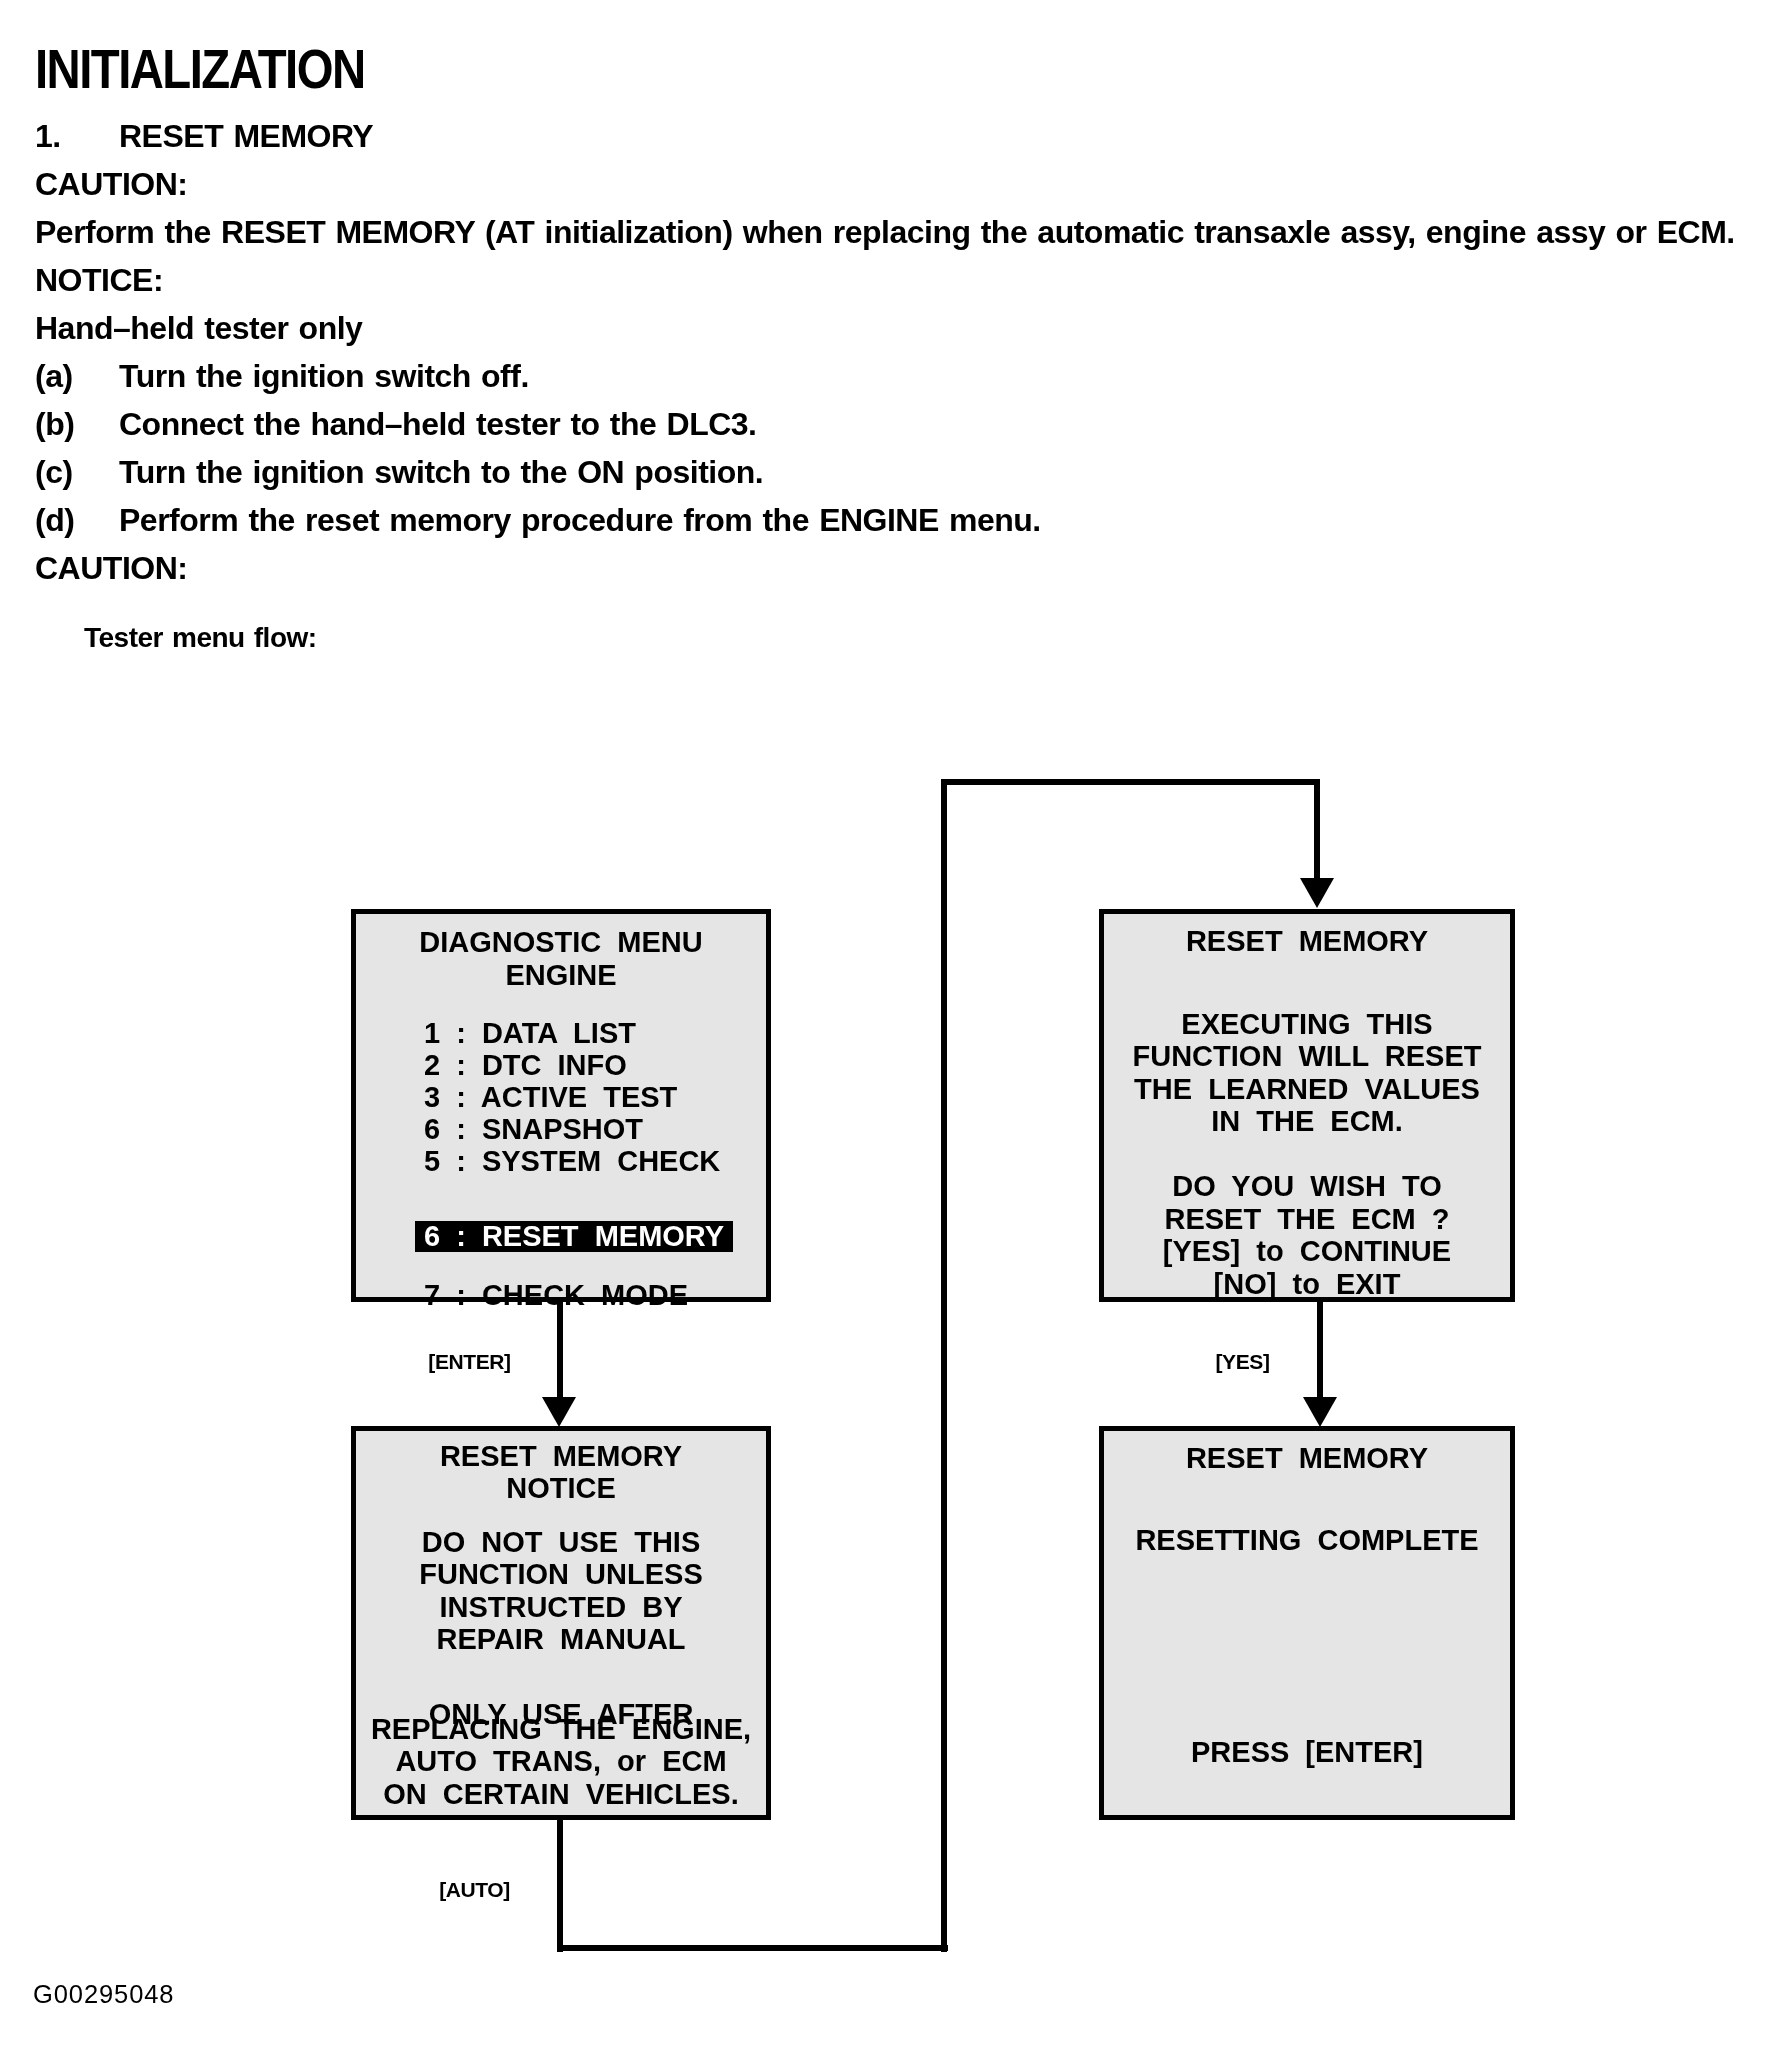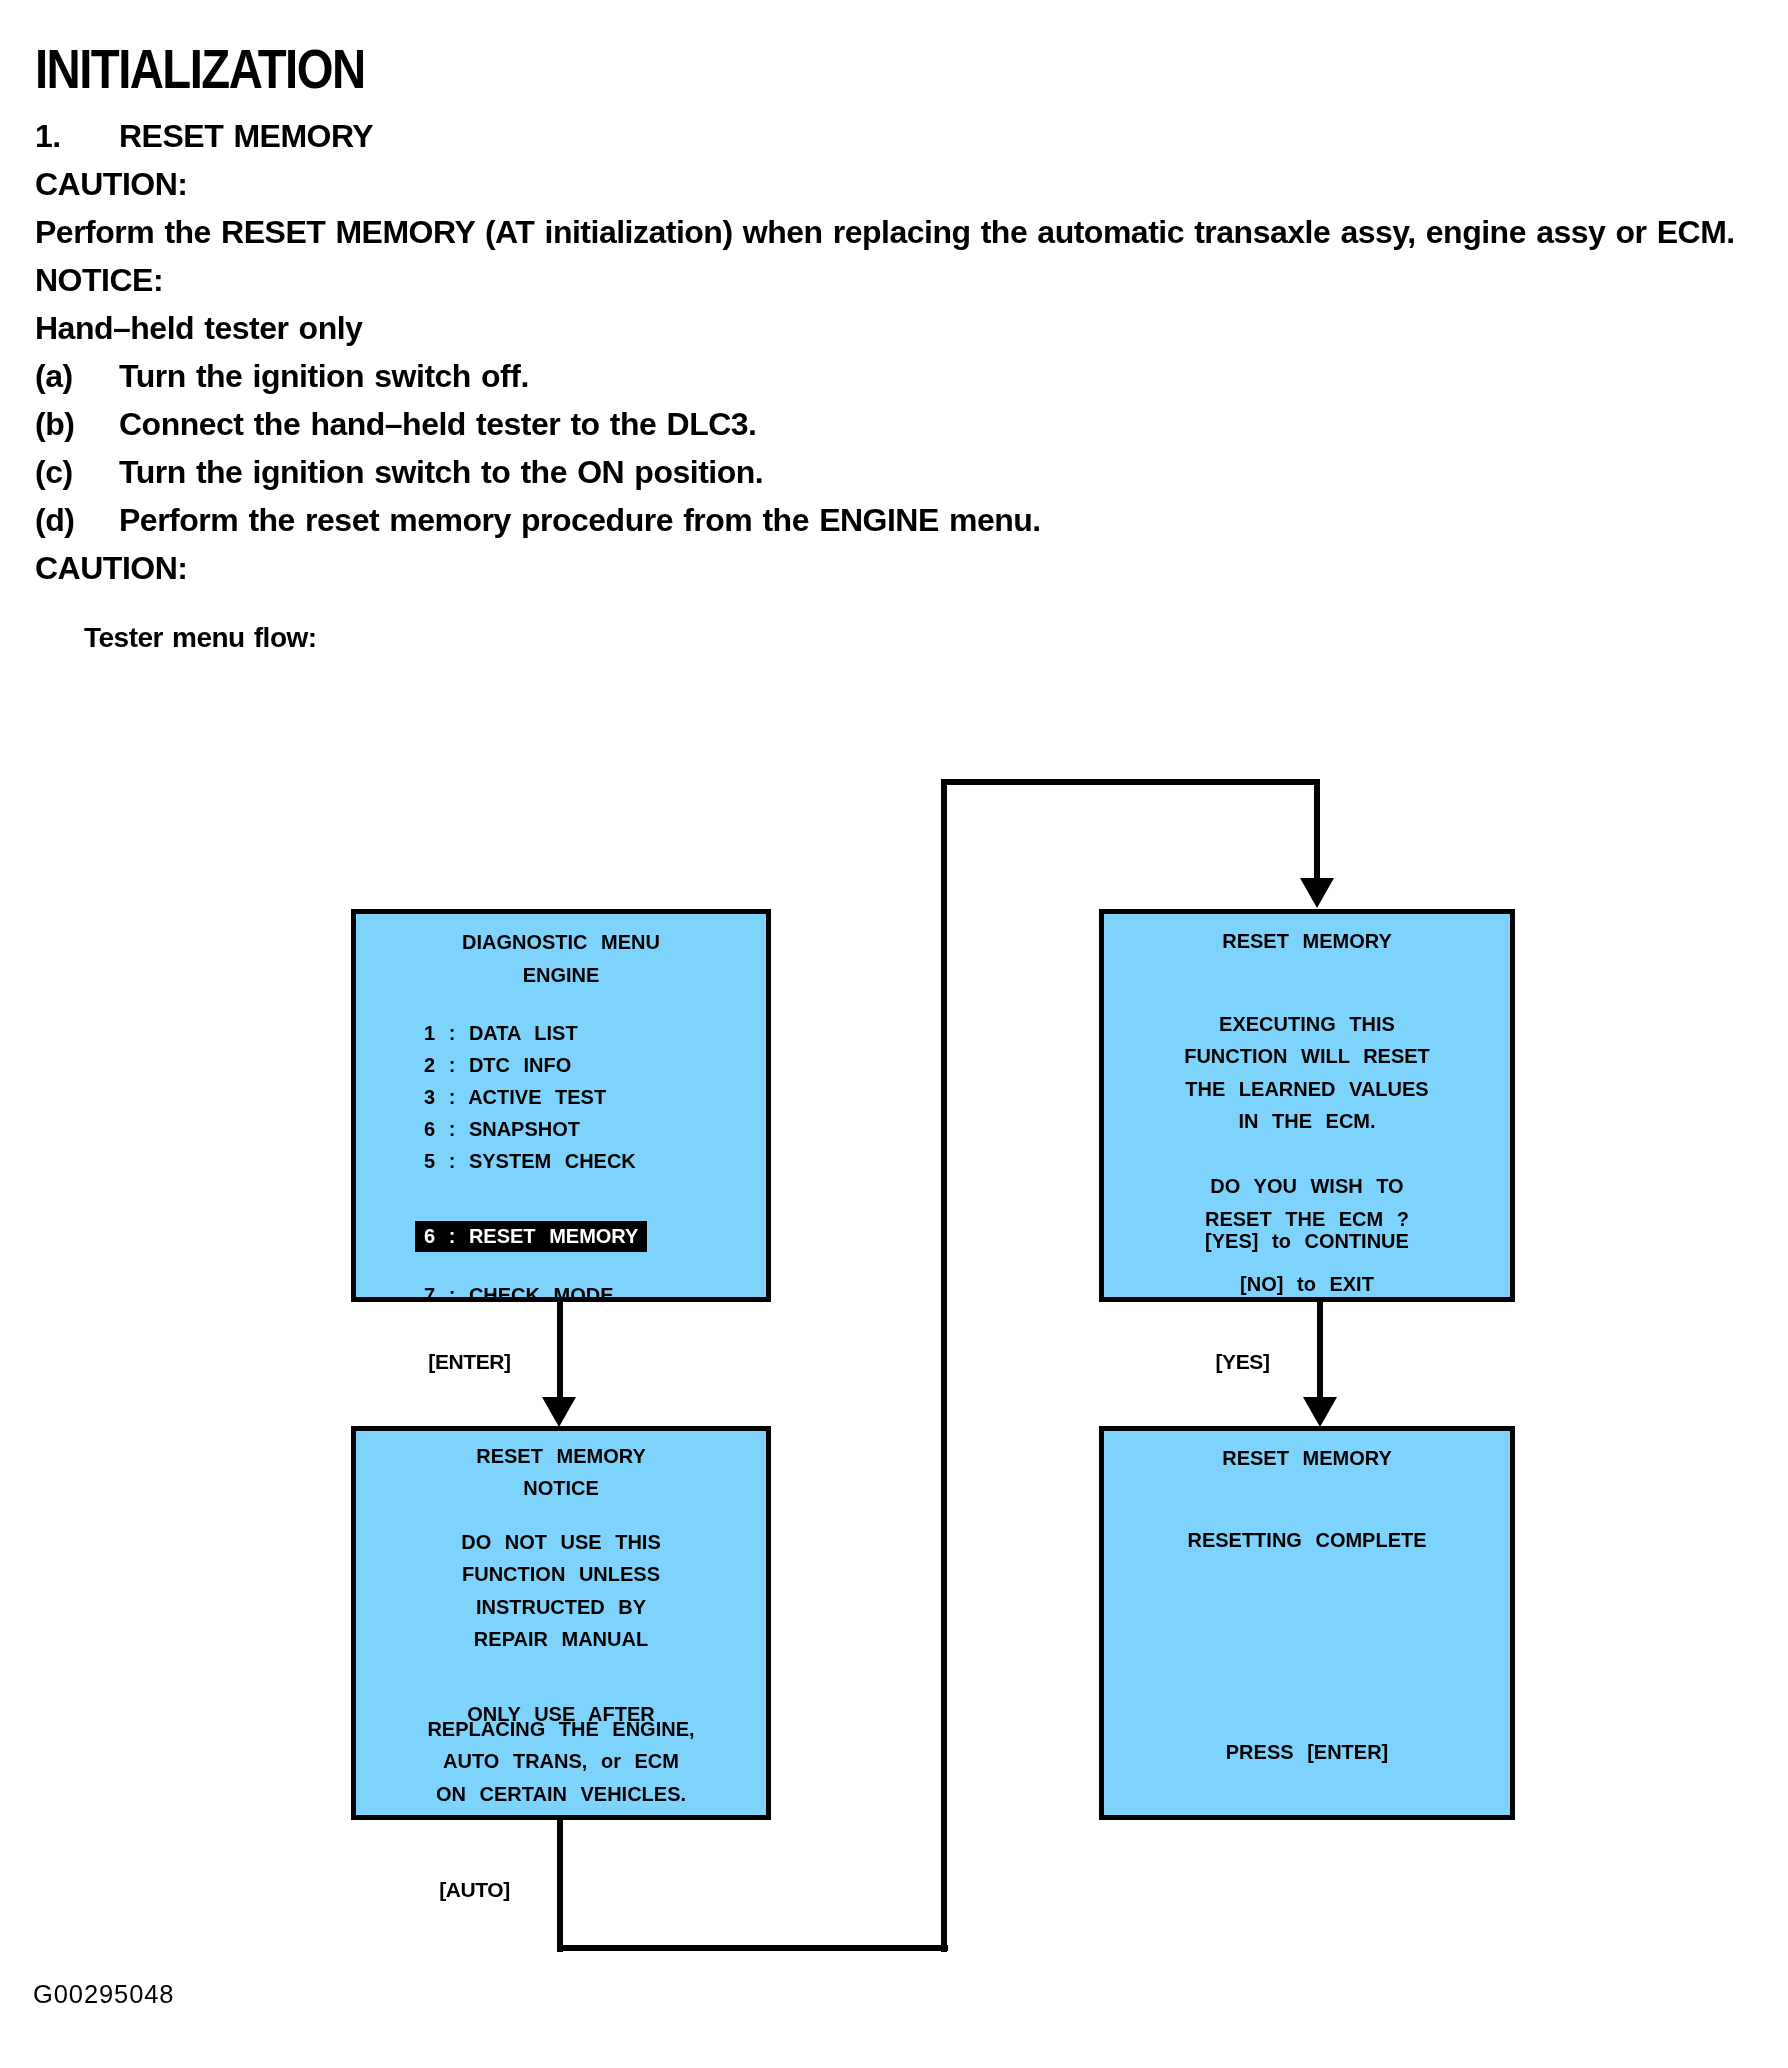--- a/index.html
+++ b/index.html
@@ -21,22 +21,22 @@
     letter-spacing:-1.8px;transform:scaleX(0.86);transform-origin:left top;
     white-space:nowrap;
   }
   .trow{display:flex;line-height:48px;font-size:32px;}
   .tcol{width:84px;flex:0 0 84px;}
   .tpar{margin:0;line-height:48px;font-size:32px;}
   .flow-label{margin:26px 0 0 49px;font-size:28px;line-height:39px;}
   
   .box{
     position:absolute;box-sizing:border-box;
-    border:5.3px solid #000;background:#7dd3fc;
-    font-weight:bold;font-size:20px;word-spacing:8px;
+    border:5.3px solid #000;background:#e5e5e5;
+    font-weight:bold;font-size:29px;word-spacing:8px;
     text-align:center;letter-spacing:0;
   }
   .bline{position:absolute;left:0;right:0;line-height:32px;}
   .menu{position:absolute;left:68px;top:103px;text-align:left;}
   .mi{line-height:32px;white-space:nowrap;}
   .mi-gap{margin-top:27px;}
   .hl{background:#000;color:#fff;padding:0.9px 8.8px;margin-left:-8.8px;line-height:29px;display:inline-block;margin-top:44px;}
   .cv,.ch{position:absolute;background:#000;}
   .arrow-down{
     position:absolute;width:0;height:0;
@@ -124,21 +124,21 @@
   </div>
 
   <div class="box" style="left:1099px;top:909px;width:416px;height:393px;">
     <div class="bline" style="top:10.5px;">RESET MEMORY</div>
     <div class="bline" style="top:94px;">EXECUTING THIS</div>
     <div class="bline" style="top:126px;">FUNCTION WILL RESET</div>
     <div class="bline" style="top:159px;">THE LEARNED VALUES</div>
     <div class="bline" style="top:191px;">IN THE ECM.</div>
     <div class="bline" style="top:256px;">DO YOU WISH TO</div>
     <div class="bline" style="top:289px;">RESET THE ECM ?</div>
-    <div class="bline" style="top:311px;">[YES] to CONTINUE</div>
+    <div class="bline" style="top:321px;">[YES] to CONTINUE</div>
     <div class="bline" style="top:354px;">[NO] to EXIT</div>
   </div>
 
   <div class="box" style="left:351px;top:1426px;width:420px;height:394px;">
     <div class="bline" style="top:8.8px;">RESET MEMORY</div>
     <div class="bline" style="top:41px;">NOTICE</div>
     <div class="bline" style="top:95px;">DO NOT USE THIS</div>
     <div class="bline" style="top:127px;">FUNCTION UNLESS</div>
     <div class="bline" style="top:160px;">INSTRUCTED BY</div>
     <div class="bline" style="top:192px;">REPAIR MANUAL</div>

